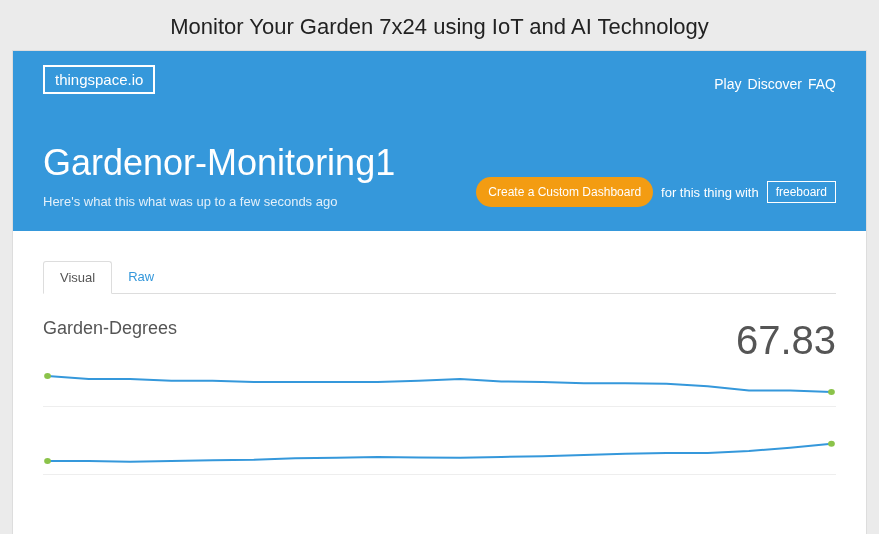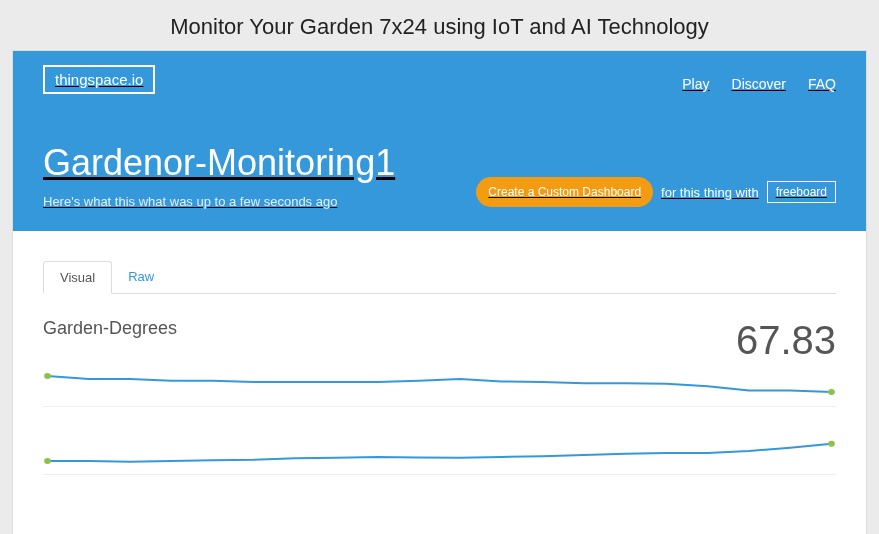--- a/index.html
+++ b/index.html
@@ -21,38 +21,37 @@
       margin: 0 12px;
       background: #fff;
       border: 1px solid #ddd;
       height: 486px;
       overflow-y: scroll;
     }
     .header-blue {
       background: #3598db;
       padding: 14px 30px 22px;
       position: relative;
-      text-decoration: underline;
     }
     .top-row {
       display: flex;
       justify-content: space-between;
       align-items: center;
       margin-bottom: 48px;
     }
     .brand-box {
       border: 2px solid #fff;
       color: #fff;
       font-size: 15px;
       font-weight: 500;
       padding: 4px 10px;
     }
     .nav-links {
       display: flex;
-      gap: 22px;
+      gap: 6px;
       margin-top: 8px;
     }
     .nav-links span {
       color: #fff;
       font-size: 14px;
       cursor: pointer;
     }
     .title-area {
       display: flex;
       justify-content: space-between;

